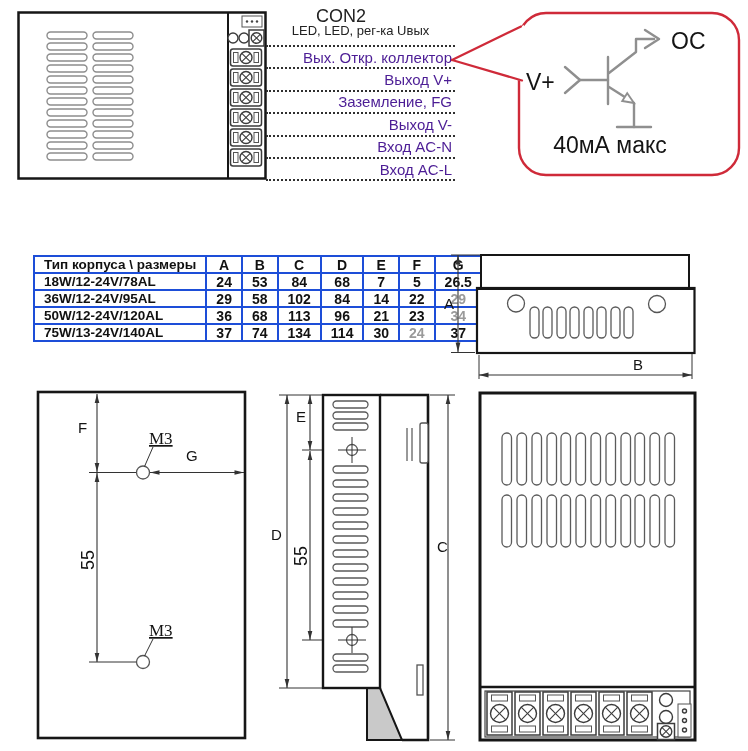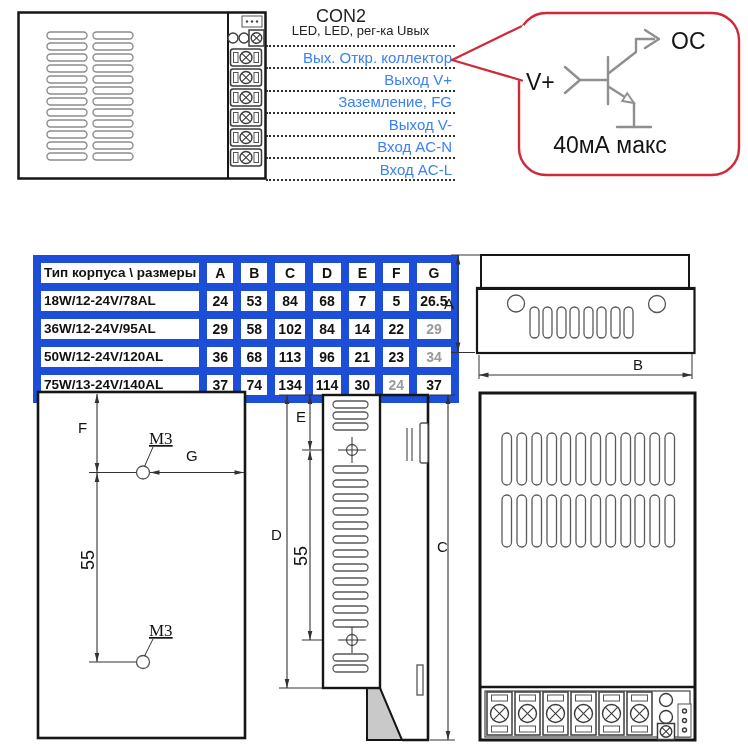--- a/index.html
+++ b/index.html
@@ -23,25 +23,25 @@
   .dimt{font-size:15px}
   .dimt-b{font-size:18px}
   .m3t{font-family:"Liberation Serif",serif;font-size:17px;text-decoration:underline}
   .detail{fill:#fff;stroke:#555;stroke-width:1.3}
 
   
   .pin-block{position:absolute;left:266px;top:0;width:189px;height:185px}
   .con2-title{position:absolute;top:6px;left:0;width:150px;text-align:center;font-size:18px;color:#222}
   .con2-sub{position:absolute;top:23px;left:0;width:100%;text-align:center;font-size:13px;color:#222}
   .pin-rows{position:absolute;top:45px;left:0;width:100%;border-top:2px dotted #2f2f2f}
-  .pin-row{height:22.4px;border-bottom:2px dotted #2f2f2f;display:flex;align-items:center;justify-content:flex-end;font-size:15px;padding-right:3px;color:#3b82f6}
+  .pin-row{height:22.4px;border-bottom:2px dotted #2f2f2f;display:flex;align-items:center;justify-content:flex-end;font-size:15px;padding-right:3px;color:#4c1d95}
 
   
   .spec-table{position:absolute;left:33px;top:255px;border-collapse:collapse;background:#fff}
-  .spec-table th,.spec-table td{border:8px solid #1d4ed8;height:28px;line-height:1;padding:0 3px;white-space:nowrap}
+  .spec-table th,.spec-table td{border:2px solid #1d4ed8;height:17px;line-height:1;padding:0 9px;white-space:nowrap}
   .spec-table .col-name{width:151px;text-align:left;font-weight:bold;font-size:13.5px}
   .spec-table .col-dim{width:34px;text-align:center;font-size:14px;font-weight:bold}
   .spec-table th.col-dim{font-weight:bold}
   .spec-table td.col-dim:last-child,.spec-table th.col-dim:last-child{width:40px}
   .spec-table td.muted{color:#9a9a9a}
 
   .callout-text{font-size:23px;fill:#141414}
   .tr-line{stroke:#8f8f8f;stroke-width:2.4;fill:none;stroke-linecap:round;stroke-linejoin:round}
 </style>
 </head>

